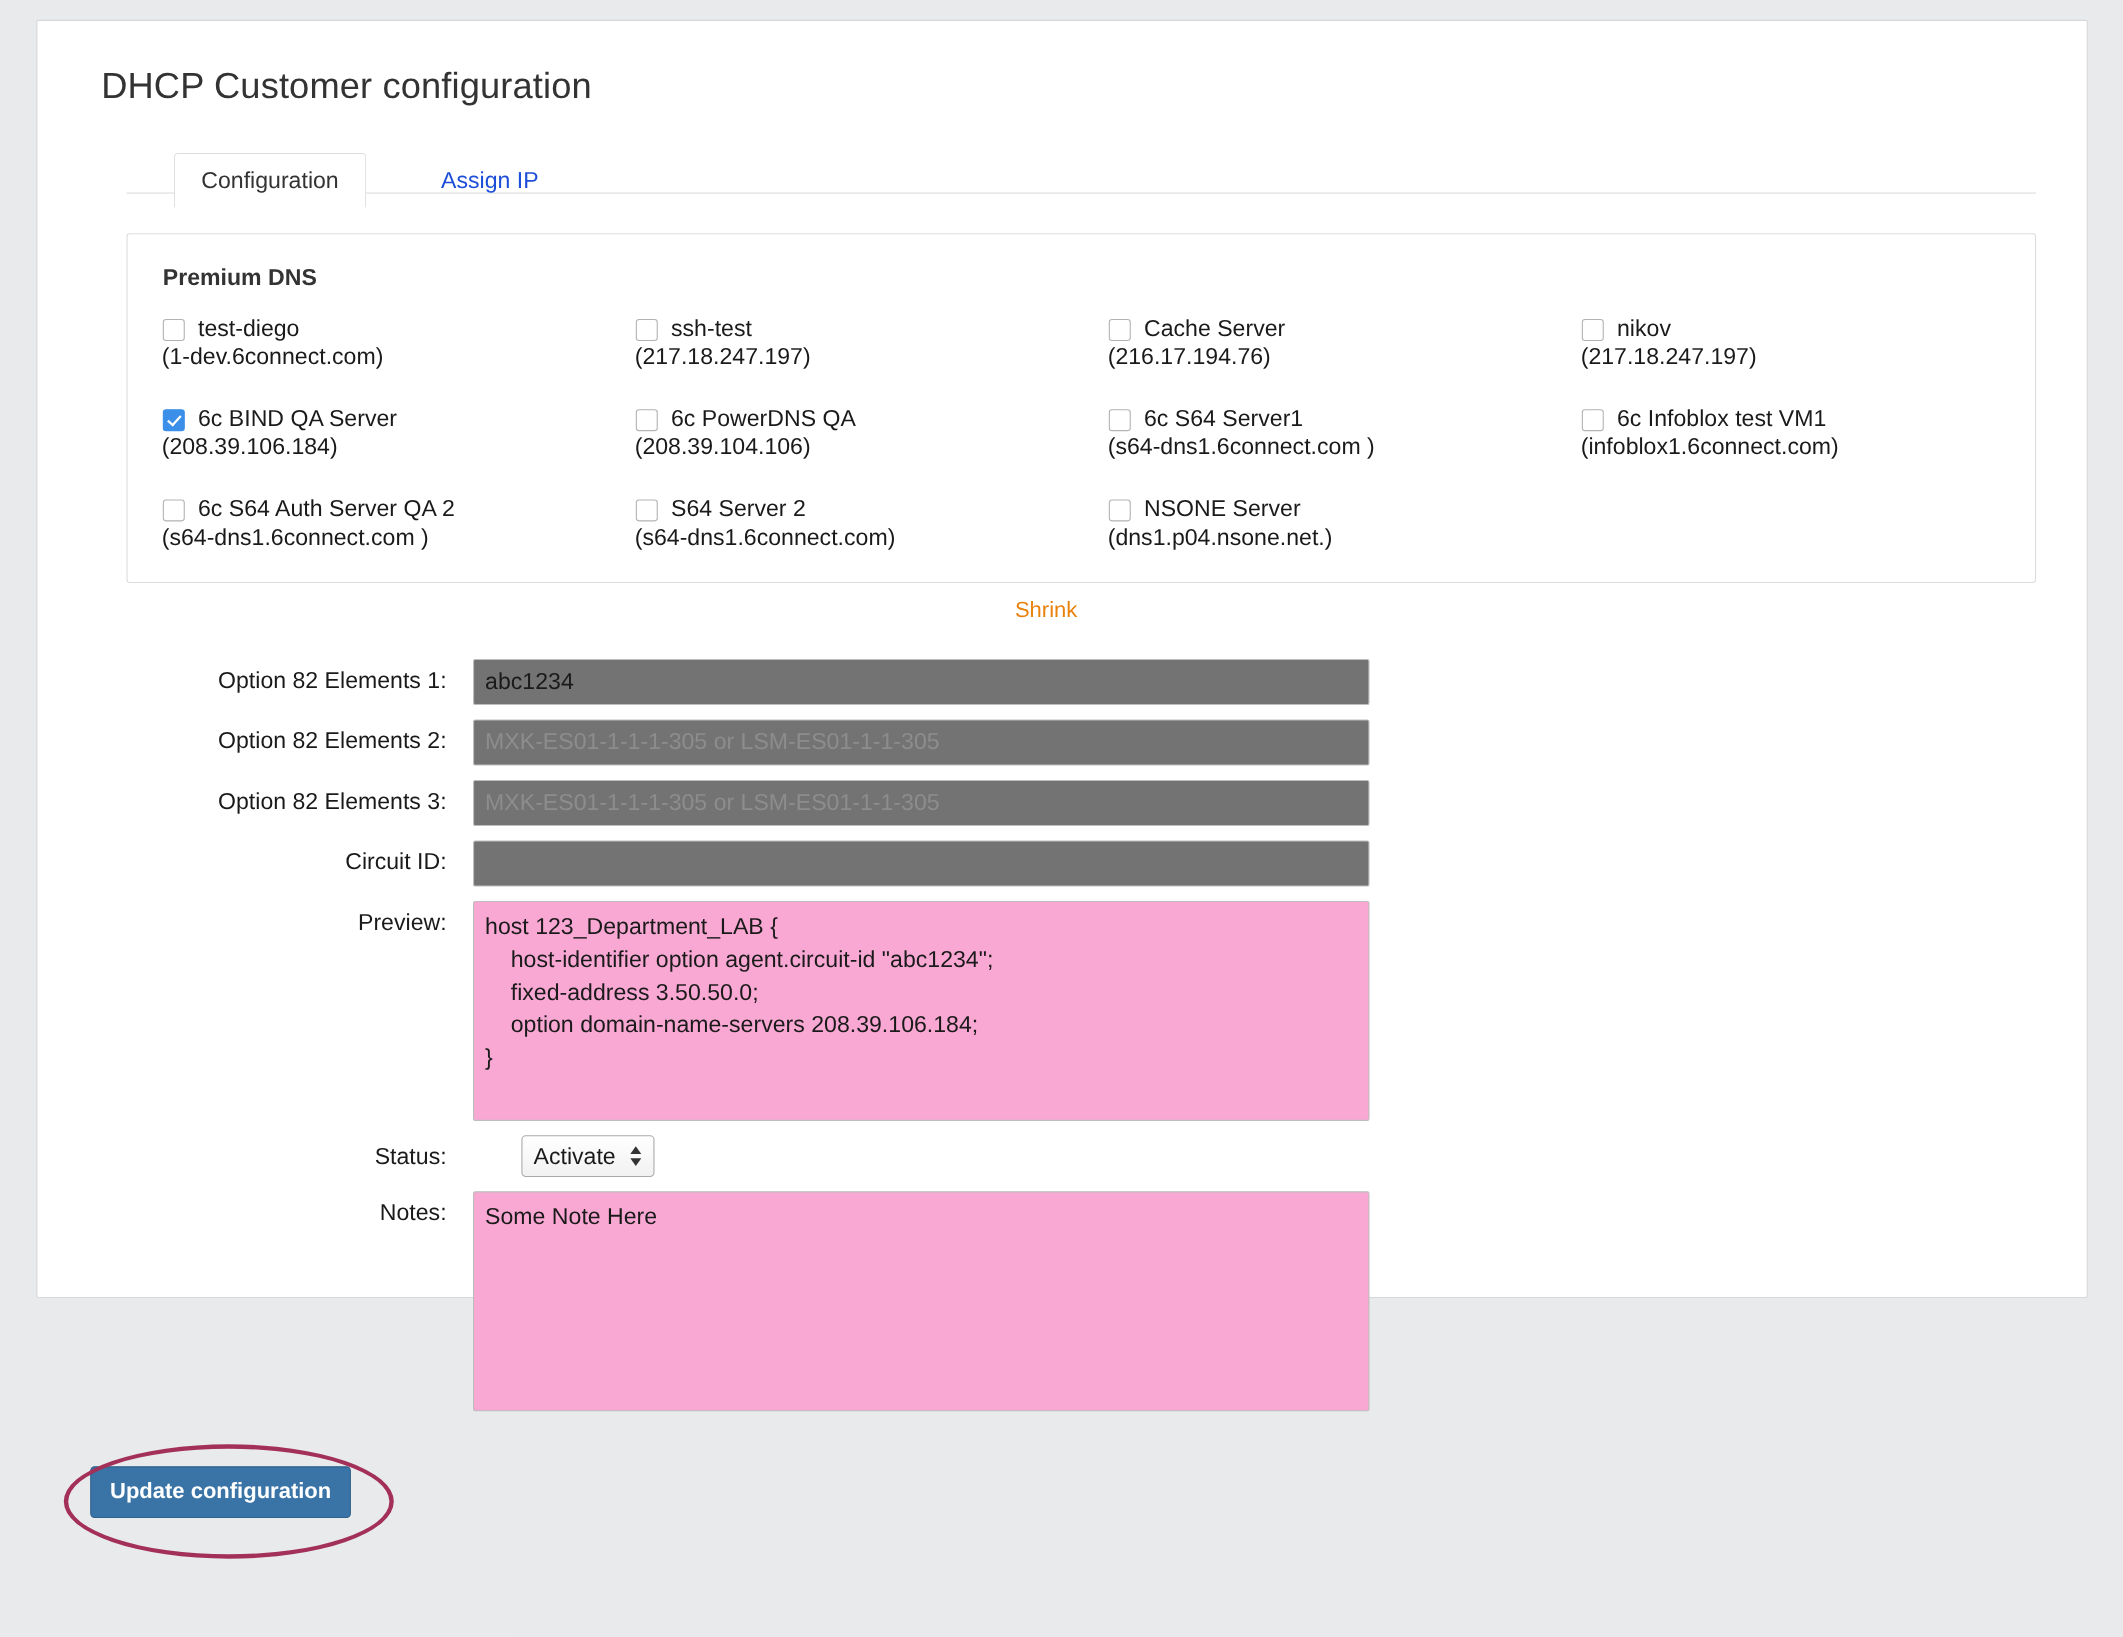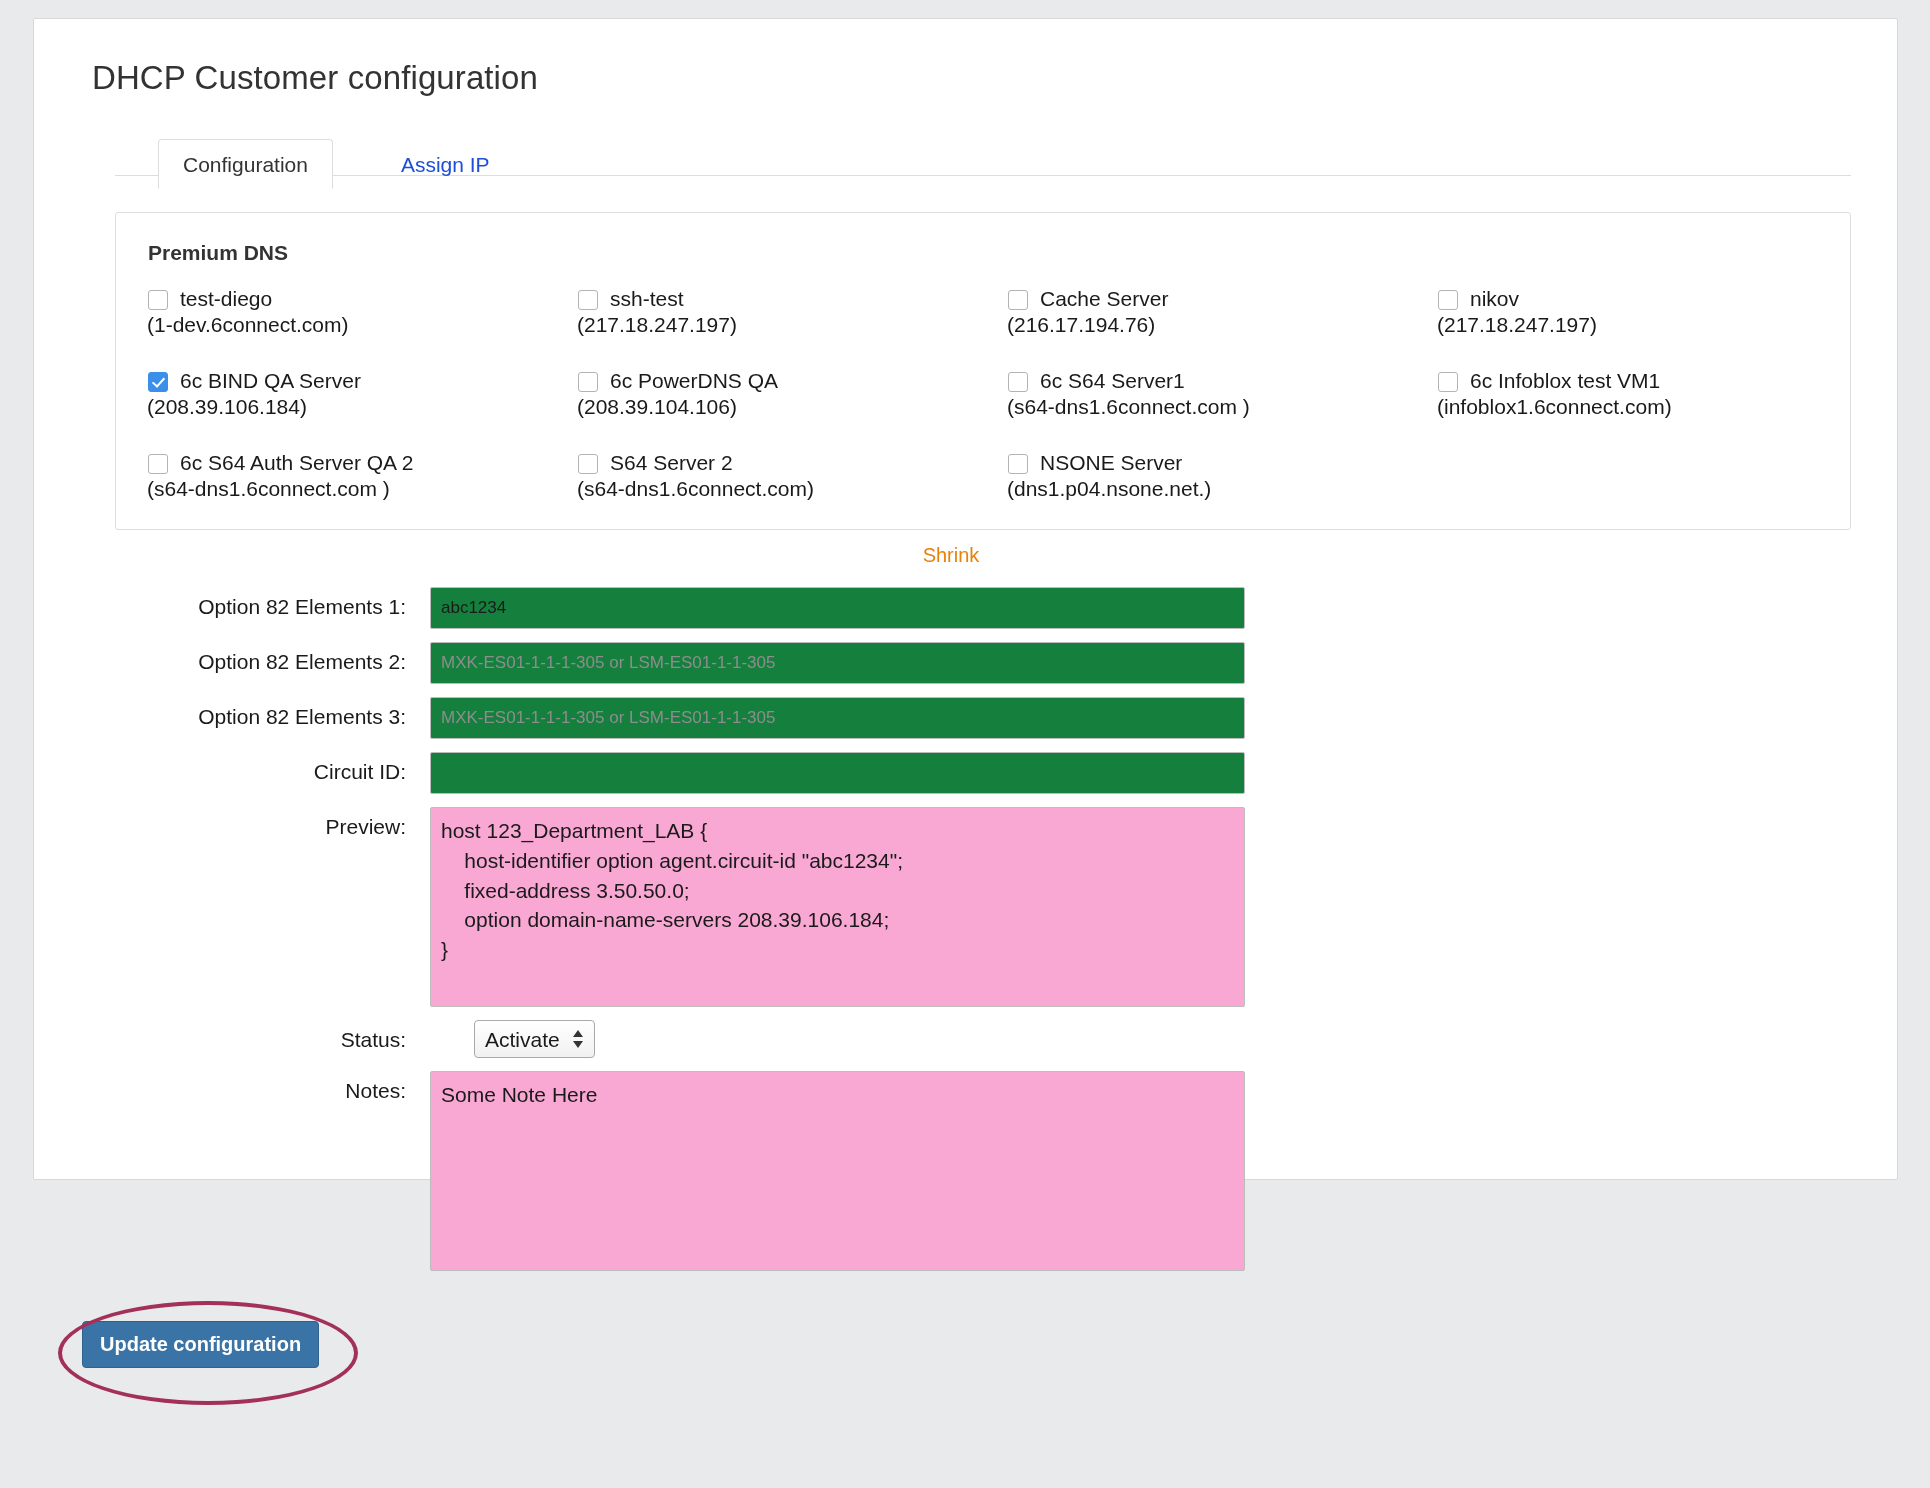--- a/index.html
+++ b/index.html
@@ -130,21 +130,21 @@
   .shrink {
     text-align: center;
     color: #e8820c;
     font-weight: normal;
     font-size: 20px;
     margin: 14px 29px 0 0;
     cursor: pointer;
   }
   
   .form {
-    margin: 20px 0 0 0;
+    margin: 32px 0 0 0;
   }
   .row {
     display: flex;
     align-items: flex-start;
     margin-bottom: 13px;
   }
   .label {
     width: 360px;
     text-align: right;
     font-size: 21px;
@@ -152,22 +152,22 @@
     padding-right: 24px;
     box-sizing: border-box;
     padding-top: 8px;
   }
   .field {
     width: 815px;
     height: 42px;
     box-sizing: border-box;
     border: 1px solid #bdbdbd;
     border-radius: 2px;
-    background: #15803d;
-    font-size: 17px;
+    background: #737373;
+    font-size: 21px;
     color: #1a1a1a;
     padding: 0 10px;
     font-family: "Liberation Sans", sans-serif;
     outline: none;
   }
   .field::placeholder { color: #8d8d8d; }
   .ta {
     width: 815px;
     box-sizing: border-box;
     border: 1px solid #bdbdbd;

